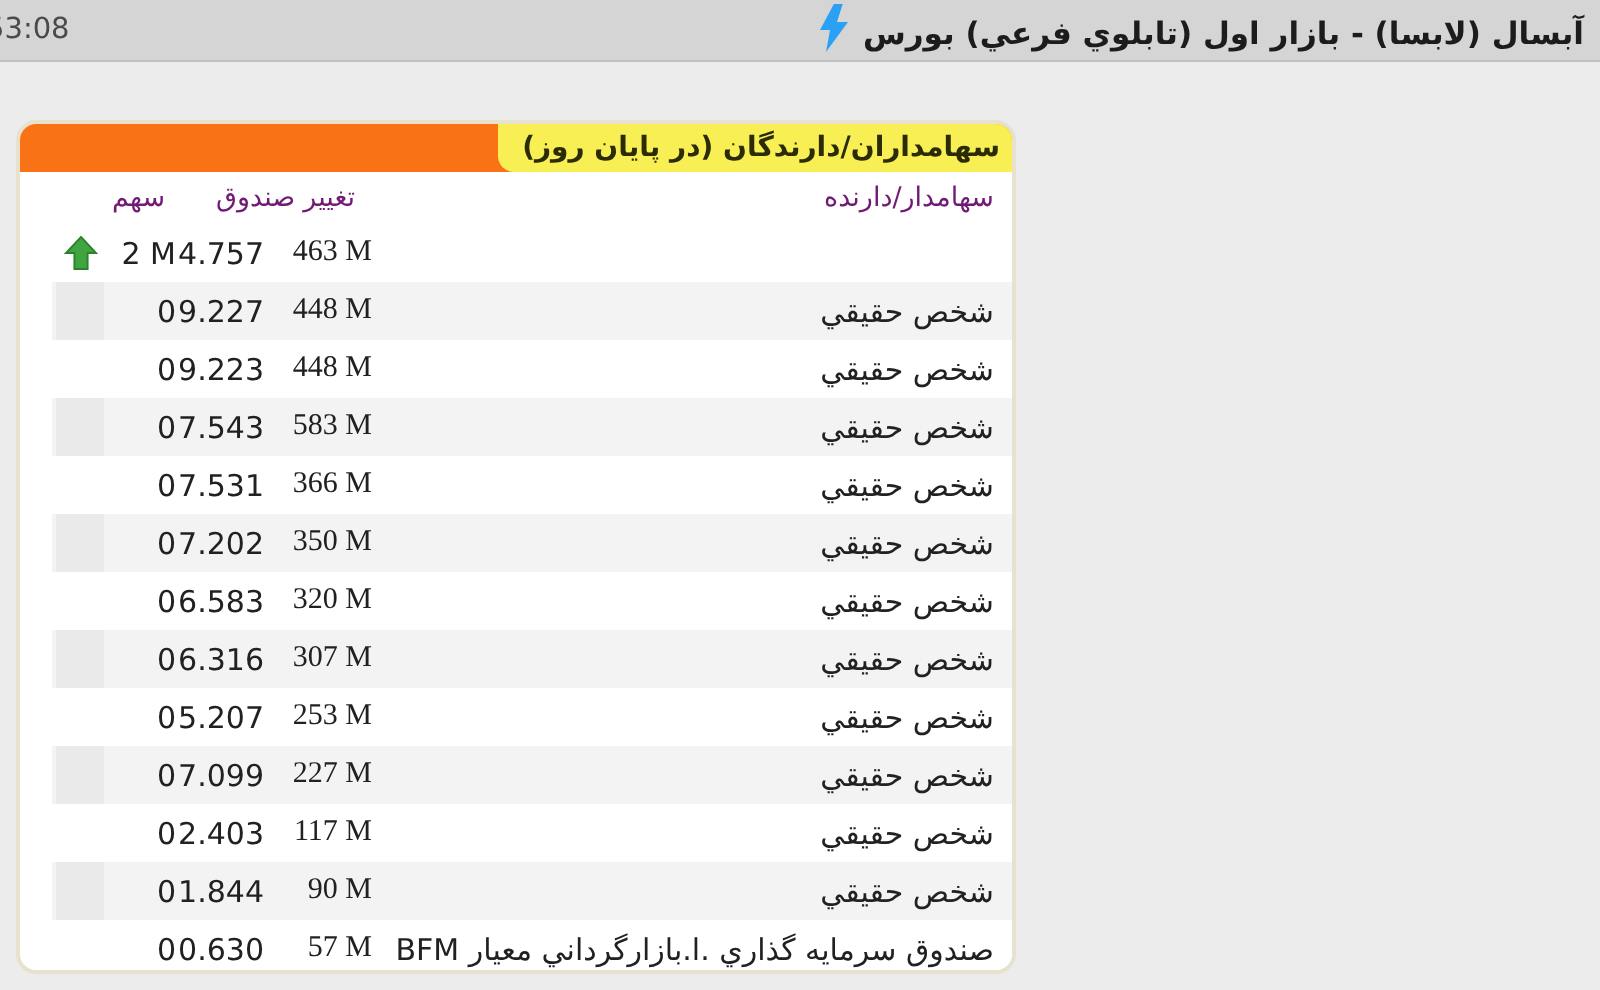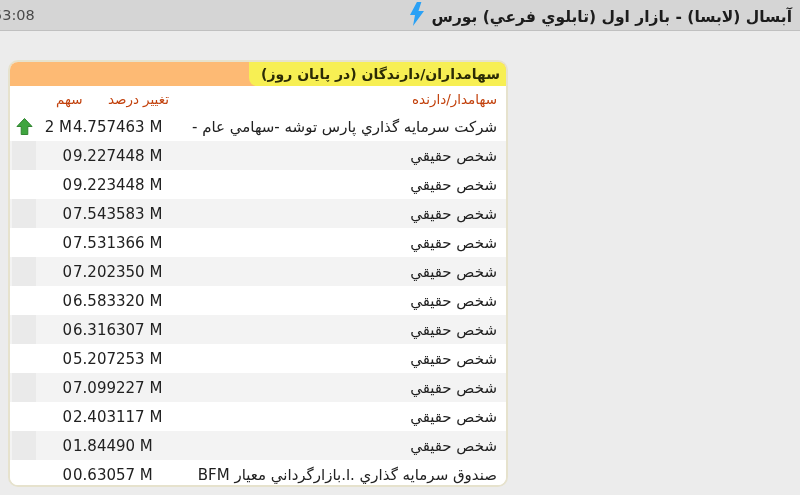--- a/index.html
+++ b/index.html
@@ -25,56 +25,56 @@
     font-weight:bold;font-size:15.5px;color:#1c1c1c;direction:rtl;white-space:nowrap;
   }
   .bolt{width:16px;height:24px;margin-top:-3px;}
   
   .card{
     position:absolute;left:8px;top:60px;width:500px;height:427px;
     background:#ffffff;border:2px solid #e6e2cd;border-radius:10px;
     box-sizing:border-box;overflow:hidden;
   }
   .card-head{
-    height:24px;background:#fdba74;direction:rtl;
+    height:24px;background:#f97316;direction:rtl;
     display:flex;align-items:stretch;
   }
   .card-head .hl{
     background:#f7ef53;display:flex;align-items:center;
     padding:0 6px 0 12px;border-bottom-left-radius:8px;
   }
   .card-head .hl span{
     font-weight:bold;font-size:14px;color:#2b2b06;direction:rtl;white-space:nowrap;
   }
   
   .cols{
     height:26px;display:flex;align-items:center;
-    color:#c2410c;font-size:13.5px;box-sizing:border-box;
+    color:#701a75;font-size:13.5px;box-sizing:border-box;
   }
   .cols .numheads{display:flex;align-items:center;padding-left:46px;white-space:nowrap;}
   .cols .h-shares{width:24px;}
   .cols .h-percent{margin-left:28px;}
   .cols .h-change{margin-left:4px;}
   .cols .h-holder{margin-left:auto;padding-right:9px;direction:rtl;}
   
-  .tbody{display:block;}
+  .tbody{display:block;margin-left:16px;}
   .trow{
     height:29px;display:flex;align-items:center;
     font-size:15px;color:#212121;box-sizing:border-box;background:#ffffff;
   }
   .trow:nth-child(even){background:#f3f3f3;}
   .trow:nth-child(even) .cell-arrow{background:#eaeaea;}
   .cell{white-space:nowrap;box-sizing:border-box;}
   .cell-arrow{
     width:24px;height:29px;margin-left:2px;
     display:flex;align-items:center;justify-content:center;
   }
   .cell-change{width:36px;text-align:right;}
   .cell-percent{width:44px;text-align:right;}
-  .cell-shares{width:54px;text-align:left;}
+  .cell-shares{width:54px;text-align:right;font-family:Liberation Serif, serif;}
   .cell-holder{
     flex:1;direction:rtl;text-align:right;padding-right:9px;padding-left:4px;
     overflow:hidden;
   }
   .uparrow{width:17px;height:17px;display:block;}
 </style>
 </head>
 <body>
 
 <div class="topbar">
@@ -90,37 +90,36 @@
 <div class="card">
   <div class="card-head">
     <div class="hl">
       <span>سهامداران/دارندگان (در پايان روز)</span>
     </div>
   </div>
 
   <div class="cols">
     <div class="numheads">
       <span class="h-shares">سهم</span>
-      <span class="h-percent">درصد</span>
+      <span class="h-percent">صندوق</span>
       <span class="h-change">تغيير</span>
     </div>
     <span class="h-holder">سهامدار/دارنده</span>
   </div>
 
   <div class="tbody">
   <div class="trow">
     <div class="cell cell-arrow">
       <svg class="uparrow" viewBox="0 0 18 18">
         <path d="M9 0.5 L17 9 H12.5 V17.5 H5.5 V9 H1 Z" fill="#3fa53f" stroke="#2c812c" stroke-width="1"></path>
       </svg>
     </div>
     <div class="cell cell-change">2 M</div>
     <div class="cell cell-percent">4.757</div>
     <div class="cell cell-shares">463 M</div>
-    <div class="cell cell-holder">شرکت سرمايه گذاري پارس توشه -سهامي عام -</div>
   </div>
 
   <div class="trow">
     <div class="cell cell-arrow">
       <svg class="uparrow" viewBox="0 0 18 18" style="visibility: hidden;">
         <path d="M9 0.5 L17 9 H12.5 V17.5 H5.5 V9 H1 Z" fill="#3fa53f" stroke="#2c812c" stroke-width="1"></path>
       </svg>
     </div>
     <div class="cell cell-change">0</div>
     <div class="cell cell-percent">9.227</div>

